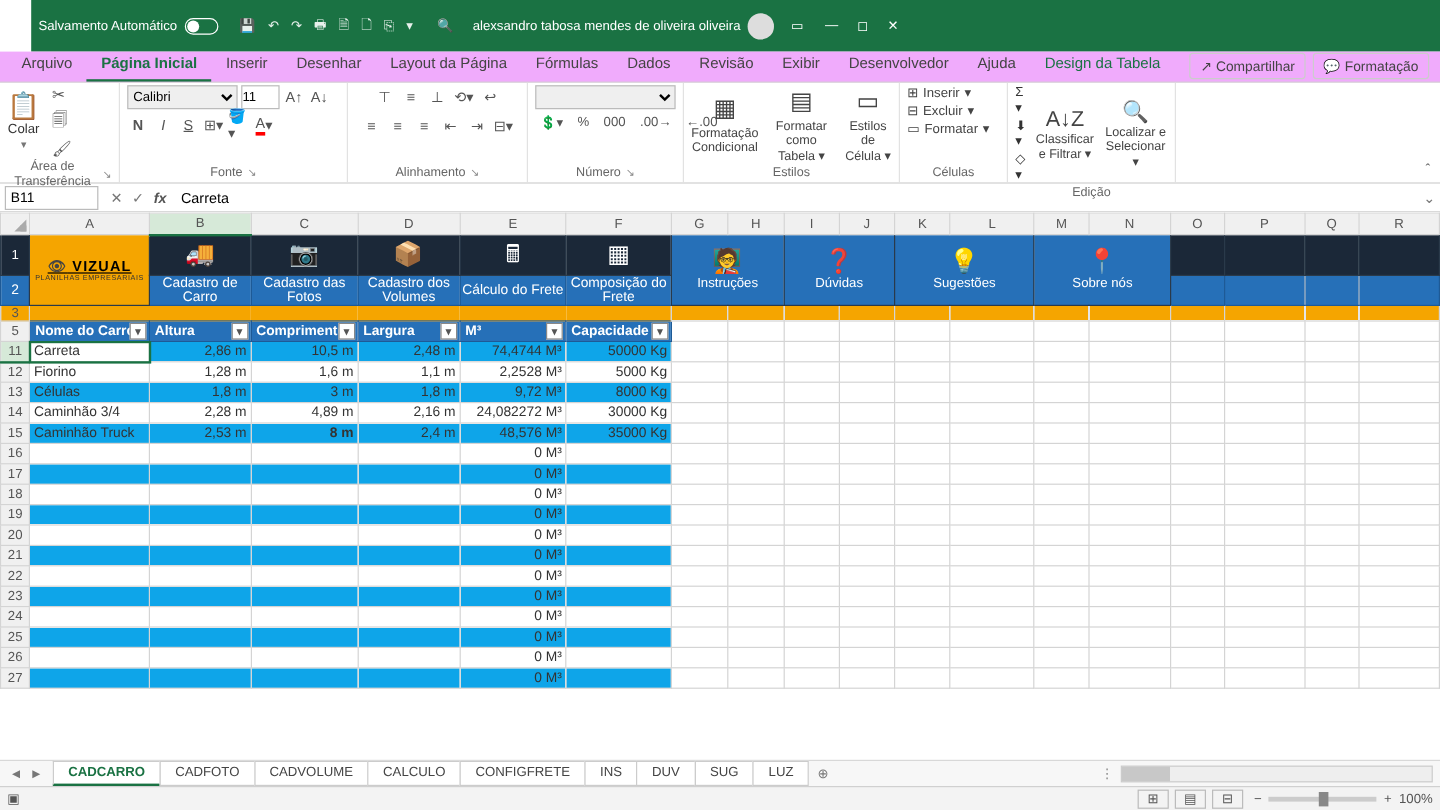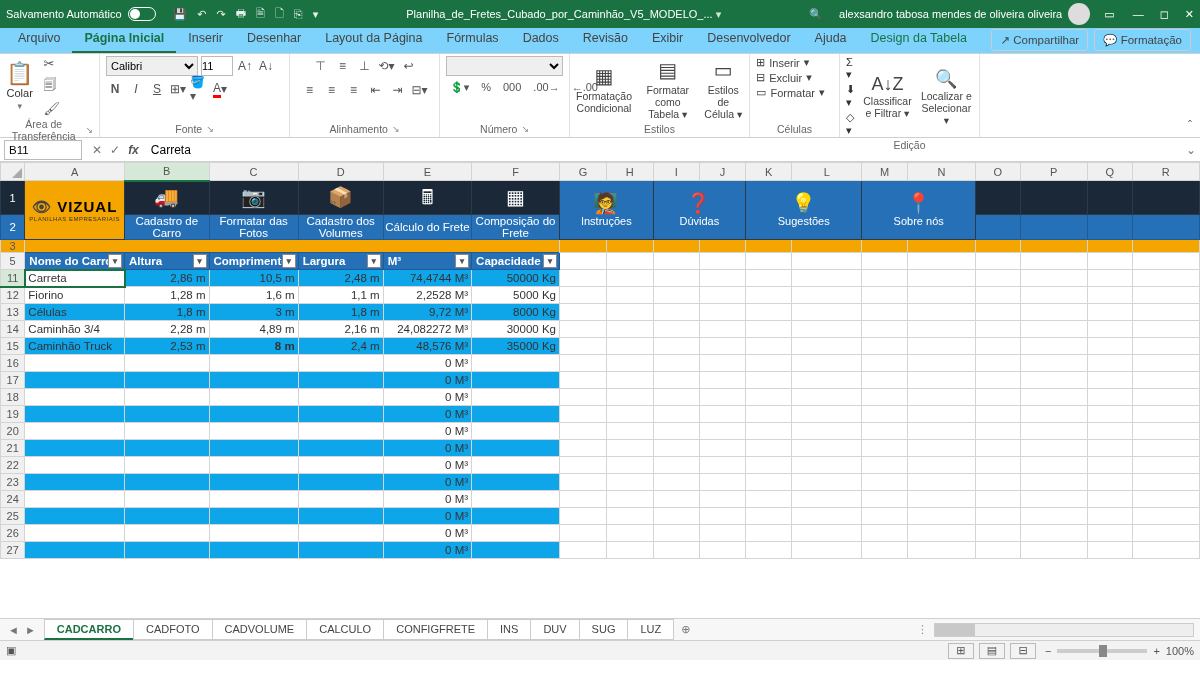--- a/index.html
+++ b/index.html
@@ -1,33 +1,33 @@
 <!DOCTYPE html>
 <html><head>
 <meta charset="utf-8">
 <style>
 * { margin:0; padding:0; box-sizing:border-box; font-family:"Segoe UI",Arial,sans-serif; }
 body { background:#fff; font-size:12px; color:#333; overflow:hidden; width:1200px; height:675px; }
 
 
-.titlebar { background:#1a7243; color:#fff; height:28px; display:flex; align-items:center; padding:0 6px; font-size:11px; }
+.titlebar { background:#1a7243; color:#fff; height:43px; display:flex; align-items:center; padding:0 6px; font-size:11px;margin-left:26px; }
 .titlebar .autosave { display:flex; align-items:center; gap:6px; margin-right:8px; }
 .titlebar .toggle { width:28px; height:14px; border:1px solid #fff; border-radius:8px; position:relative; }
 .titlebar .toggle::after { content:""; width:10px; height:10px; background:#fff; border-radius:50%; position:absolute; left:1px; top:1px; }
 .titlebar .qat { display:flex; gap:10px; margin:0 10px; align-items:center; }
 .titlebar .qat span { opacity:.9; cursor:pointer; }
 .titlebar .filename { flex:1; text-align:center; white-space:nowrap; overflow:hidden; text-overflow:ellipsis; padding:0 10px; }
 .titlebar .search { margin:0 10px; opacity:.9; }
 .titlebar .user { display:flex; align-items:center; gap:6px; margin:0 6px; }
 .titlebar .avatar { width:22px; height:22px; border-radius:50%; background:#ddd; }
 .titlebar .winbtns { display:flex; gap:16px; margin-left:10px; }
 .titlebar .winbtns span { cursor:pointer; }
 
 
-.menutabs { height:26px; display:flex; align-items:flex-end; padding:0 6px; border-bottom:1px solid #d0d0d0; background:#7dd3fc; font-size:12.5px; }
+.menutabs { height:26px; display:flex; align-items:flex-end; padding:0 6px; border-bottom:1px solid #d0d0d0; background:#f0abfc; font-size:12.5px; }
 .menutabs .tab { padding:4px 12px 6px; cursor:pointer; color:#444; }
 .menutabs .tab.active { color:#1a7243; border-bottom:2px solid #1a7243; font-weight:600; }
 .menutabs .tab.context { color:#1a7243; }
 .menutabs .spacer { flex:1; }
 .menutabs .rightbtn { padding:3px 8px; border:1px solid #ccc; margin:2px 3px; border-radius:3px; font-size:11.5px; color:#444; cursor:pointer; }
 
 
 .ribbon { height:84px; display:flex; border-bottom:1px solid #d0d0d0; background:#fff; position:relative; }
 .rgroup { border-right:1px solid #e2e2e2; display:flex; flex-direction:column; justify-content:space-between; padding:2px 6px 0; }
 .rgroup .controls { flex:1; display:flex; align-items:center; gap:4px; }
@@ -96,21 +96,21 @@
 .navrow td{ background:#1b2838; color:#fff; text-align:center; height:34px; border:1px solid #2a3a4a; font-size:11px;}
 .navrow2 td{ background:#2670b8; color:#fff; text-align:center; height:20px; border:1px solid #1e5a96; font-size:11.5px;}
 .stripe{ background:#0ea5e9;}
 .yellowstrip td{ background:#f5a500; height:8px; padding:0;}
 
 .thdr{ background:#2670b8; color:#fff; font-weight:bold; font-size:11.5px; padding:0 4px; position:relative; border:1px solid #1e5a96;}
 .thdr .drop{ position:absolute; right:2px; top:1px; width:14px;height:14px;background:#fff;color:#555;font-size:9px;display:flex;align-items:center;justify-content:center;border:1px solid #888; cursor:pointer;}
 
 .selcell{ outline:2px solid #1a7243; outline-offset:-1px; background:#fff;}
 
-.logo{ color:#000;font-weight:bold;font-size:15px;letter-spacing:1px; font-family:Arial; }
+.logo{ color:#000;font-weight:bold;font-size:12px;letter-spacing:1px; font-family:Arial;text-decoration:underline; }
 .logo .eye{ color:#444; }
 
 .iconbox{ font-size:20px; display:block; line-height:1; margin-bottom:2px;}
 
 
 .sheetbar{ height:22px; display:flex; align-items:center; border-top:1px solid #d0d0d0; background:#f7f7f7; font-size:11px;}
 .sheetbar .navbtns{ display:flex; gap:6px; padding:0 8px; color:#777;}
 .sheetbar .stab{ padding:3px 12px; border:1px solid #ccc; background:#fff; margin-right:-1px; cursor:pointer; color:#444;}
 .sheetbar .stab.active{ border-bottom:2px solid #1a7243; font-weight:bold; color:#1a7243;}
 .sheetbar .addtab{ padding:3px 8px; color:#777; cursor:pointer;}
@@ -136,23 +136,20 @@
   </div>
   <div class="qat">
     <span>💾</span>
     <span>↶</span>
     <span>↷</span>
     <span>🖶</span>
     <span>🗎</span>
     <span>🗋</span>
     <span>⎘</span>
     <span>▾</span>
-  </div>
-  <div class="filename">
-    <span>Planilha_de_Fretes_Cubado_por_Caminhão_V5_MODELO_...</span> <span style="opacity:.8">▾</span>
   </div>
   <span class="search">🔍</span>
   <div class="user">
     <span>alexsandro tabosa mendes de oliveira oliveira</span>
     <span class="avatar"></span>
   </div>
   <span style="margin:0 8px;">▭</span>
   <div class="winbtns">
     <span>—</span>
     <span>◻</span>
@@ -359,21 +356,21 @@
           <td colspan="2" rowspan="2" class="" style="background: rgb(38, 112, 184); vertical-align: middle; height: 54px;"><span class="iconbox">💡</span><span>Sugestões</span></td>
           <td colspan="2" rowspan="2" class="" style="background: rgb(38, 112, 184); vertical-align: middle; height: 54px;"><span class="iconbox">📍</span><span>Sobre nós</span></td>
           <td style="background: rgb(27, 40, 56);"></td>
           <td style="background: rgb(27, 40, 56);"></td>
           <td style="background: rgb(27, 40, 56);"></td>
           <td style="background: rgb(27, 40, 56);"></td>
         </tr>
         <tr class="navrow2">
           <td class="rowhdr">2</td>
           <td>Cadastro de Carro</td>
-          <td>Formatar das Fotos</td>
+          <td>Cadastro das Fotos</td>
           <td>Cadastro dos Volumes</td>
           <td>Cálculo do Frete</td>
           <td>Composição do Frete</td>
           <td class="cell"></td>
           <td class="cell"></td>
           <td class="cell"></td>
           <td class="cell"></td>
         </tr>
         <tr class="yellowstrip">
           <td class="rowhdr">3</td>

